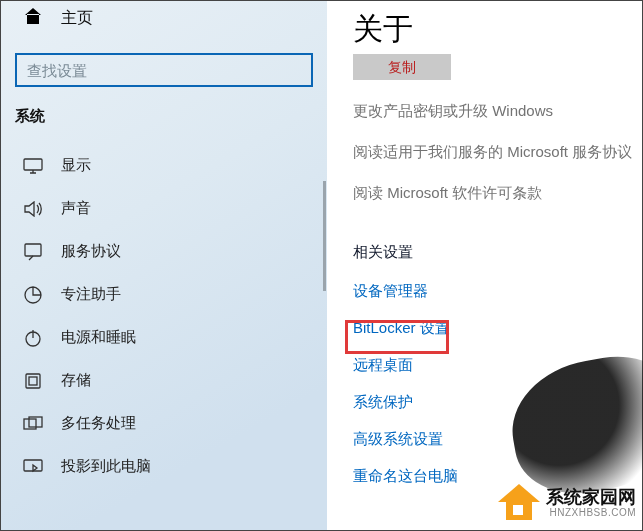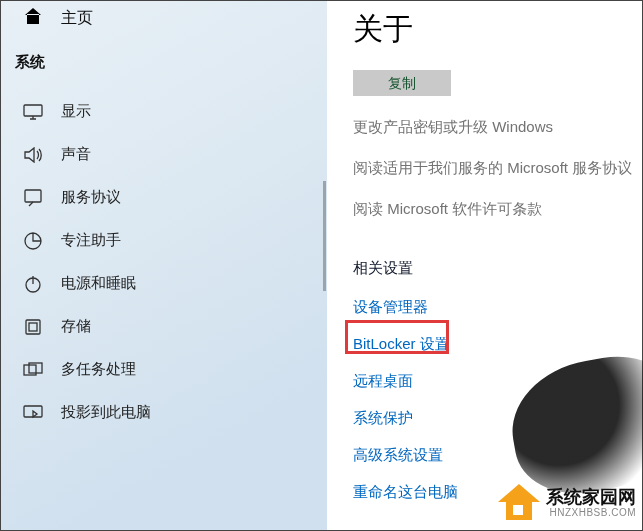--- a/index.html
+++ b/index.html
@@ -49,24 +49,24 @@
   .scroll-marker {
     position: absolute; left: 322px; top: 180px; width: 3px; height: 110px;
     background: #9aa4ac;
   }
 
   
   .content {
     flex: 1; padding: 8px 0 0 26px; position: relative;
     background: #fff;
   }
-  .page-title { font-size: 30px; font-weight: 400; margin-bottom: 20px; }
+  .page-title { font-size: 30px; font-weight: 400; margin-bottom: 4px; }
   .copy-btn {
     width: 98px; height: 26px; line-height: 26px; text-align: center;
-    background: #c9c9c9; color: #14532d; font-size: 14px;
+    background: #c9c9c9; color: #b91c1c; font-size: 14px;
     margin-bottom: 22px;
   }
   .link { color: #737373; font-size: 15px; margin-bottom: 22px; display: block; cursor: pointer; }
   .section-head { font-size: 15px; color: #0f172a; margin-top: 40px; margin-bottom: 20px; }
   .rel-link { color: #0067c0; font-size: 15px; margin-bottom: 18px; display: block; cursor: pointer; }
 
   .highlight-box {
     position: absolute;
     left: 344px; top: 319px;
     width: 104px; height: 34px;
@@ -121,20 +121,23 @@
 
     <div class="home-row">
       <span class="icon">
         <svg width="20" height="18" viewBox="0 0 20 18">
             <path d="M2 8 L10 1 L18 8 M4 7 V17 H16 V7"></path>
           </svg>
       </span>
       <span>主页</span>
     </div>
 
+    <div class="search-wrap">
+      <input class="search" type="text" placeholder="查找设置" style="">
+    </div>
 
     <div class="section-title">系统</div>
 
     <div id="nav-list">
         <div class="nav-item">
           <span class="icon">
             <svg width="20" height="16" viewBox="0 0 20 16">
               <rect x="1" y="1" width="18" height="11" rx="1"></rect>
               <path d="M7 15h6M10 12v3"></path>
             </svg>

